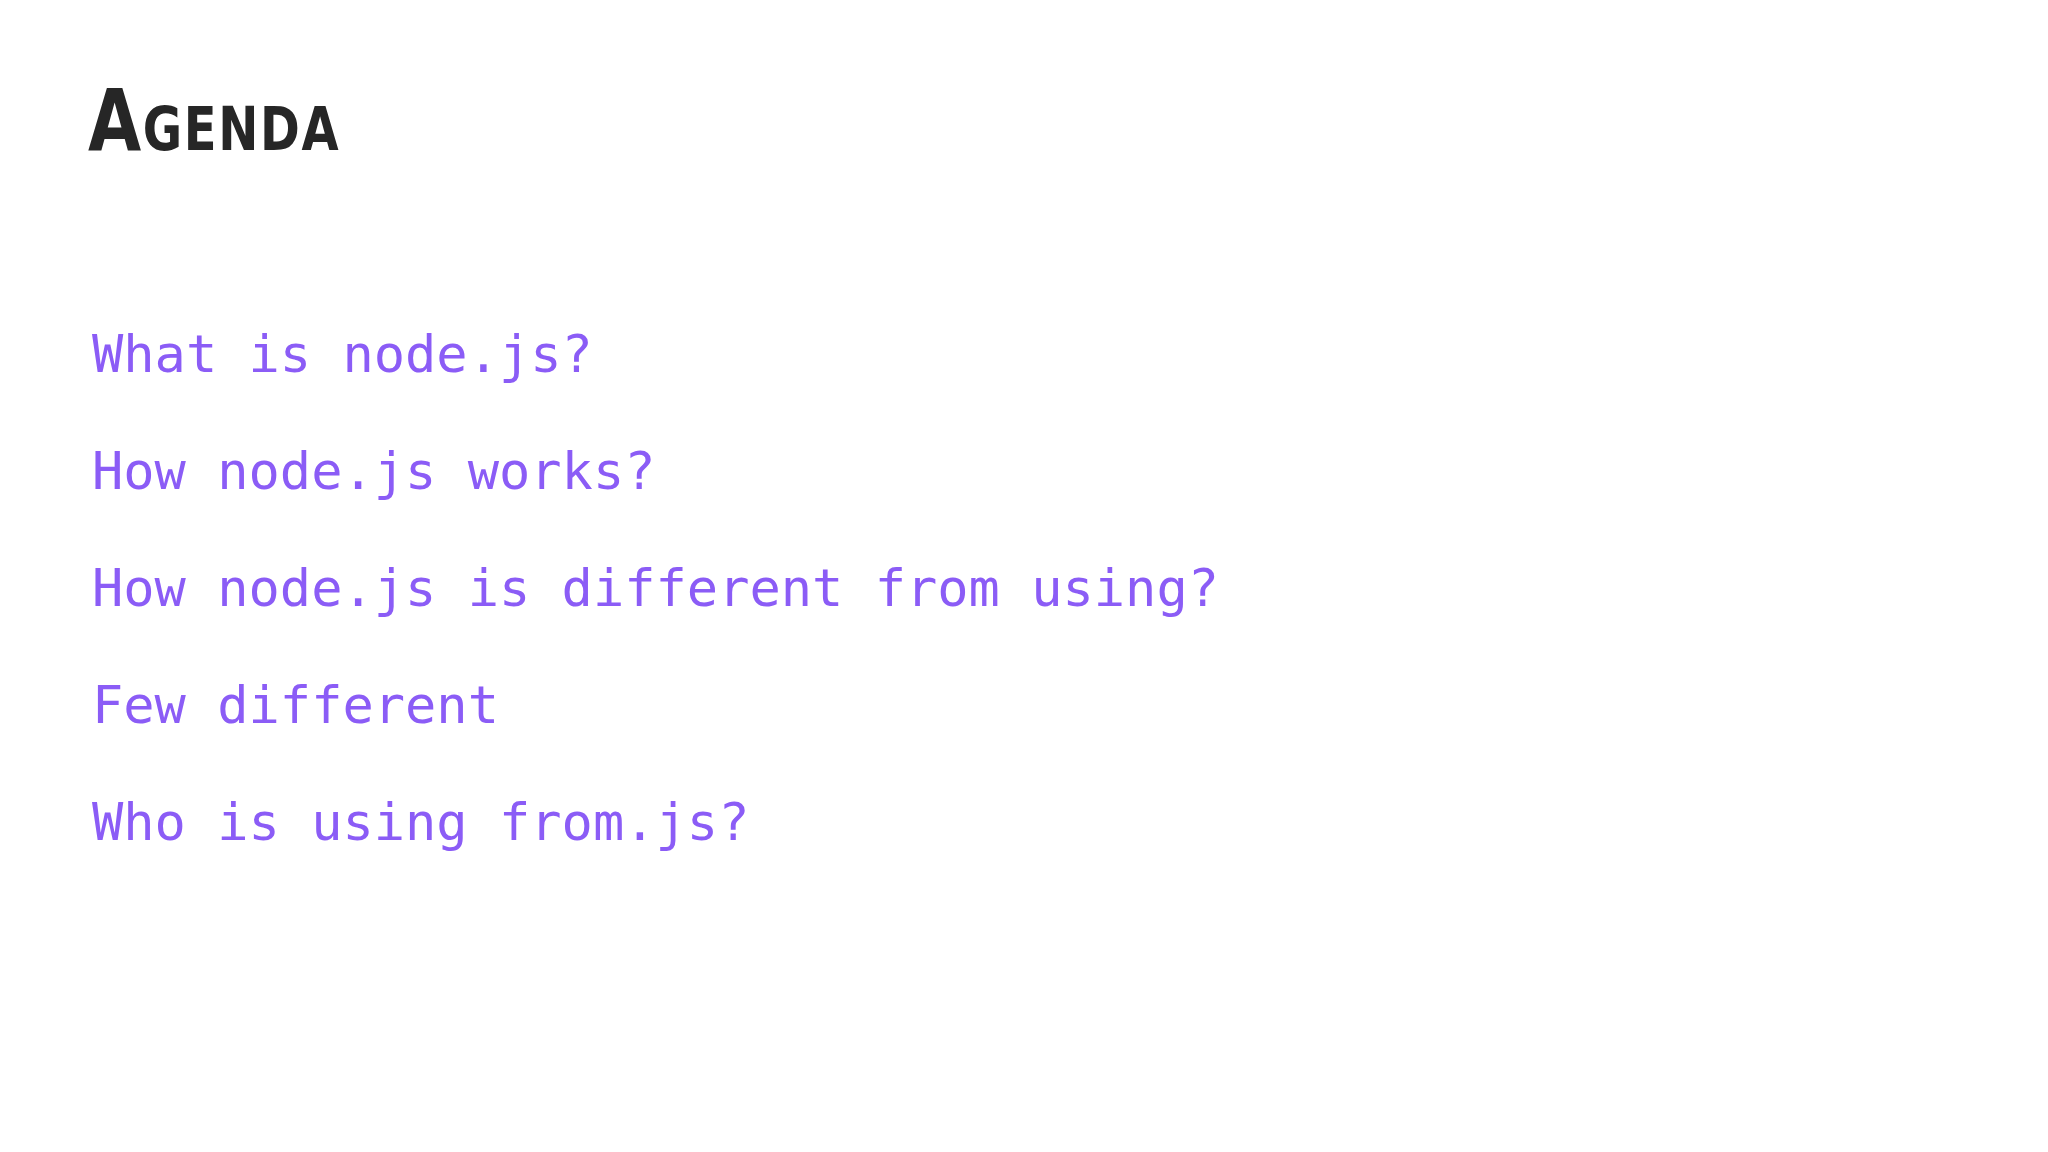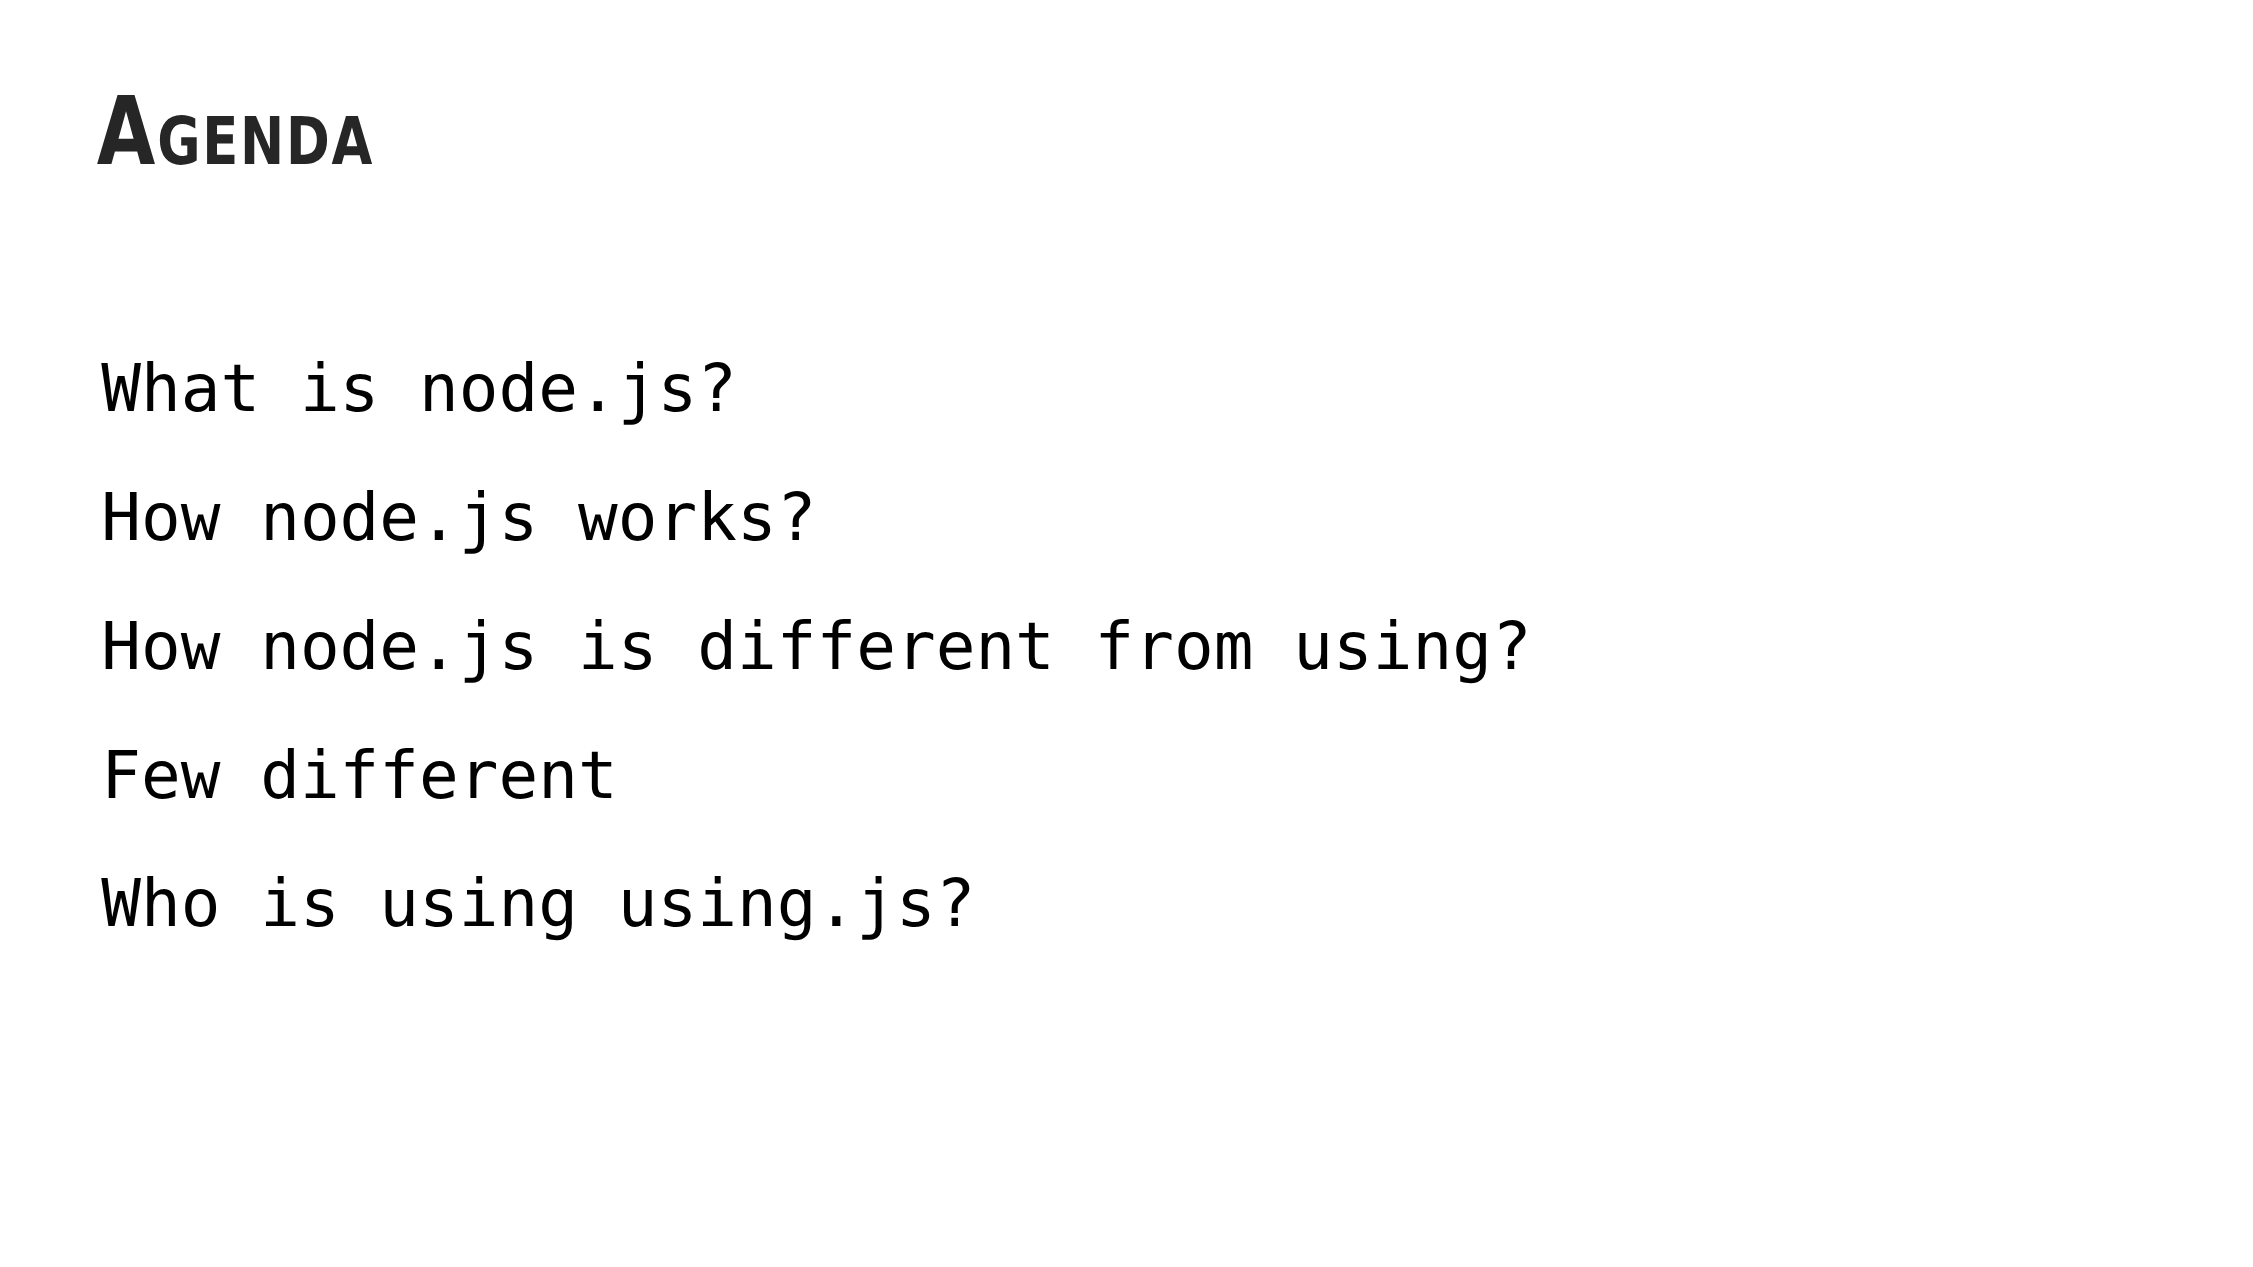--- a/index.html
+++ b/index.html
@@ -49,36 +49,36 @@
     position: absolute;
     left: 92px;
     top: 296px;
     margin: 0;
     padding: 0;
     list-style: none;
   }
 
   .agenda-item {
     font-family: "DejaVu Sans Mono", monospace;
-    font-size: 60px;
+    font-size: 52px;
     line-height: 117px;
     font-weight: 400;
-    color: #000000;
+    color: #8b5cf6;
     white-space: pre;
     letter-spacing: 0px;
   }
 </style>
 </head>
 <body>
 
 <div class="slide">
 
   <h1 class="slide-title">Agenda</h1>
 
   <ul class="agenda-list">
     <li class="agenda-item">What is node.js?</li>
     <li class="agenda-item">How node.js works?</li>
     <li class="agenda-item">How node.js is different from using?</li>
     <li class="agenda-item">Few different</li>
-    <li class="agenda-item">Who is using using.js?</li>
+    <li class="agenda-item">Who is using from.js?</li>
   </ul>
 
 </div>
 
 </body></html>

